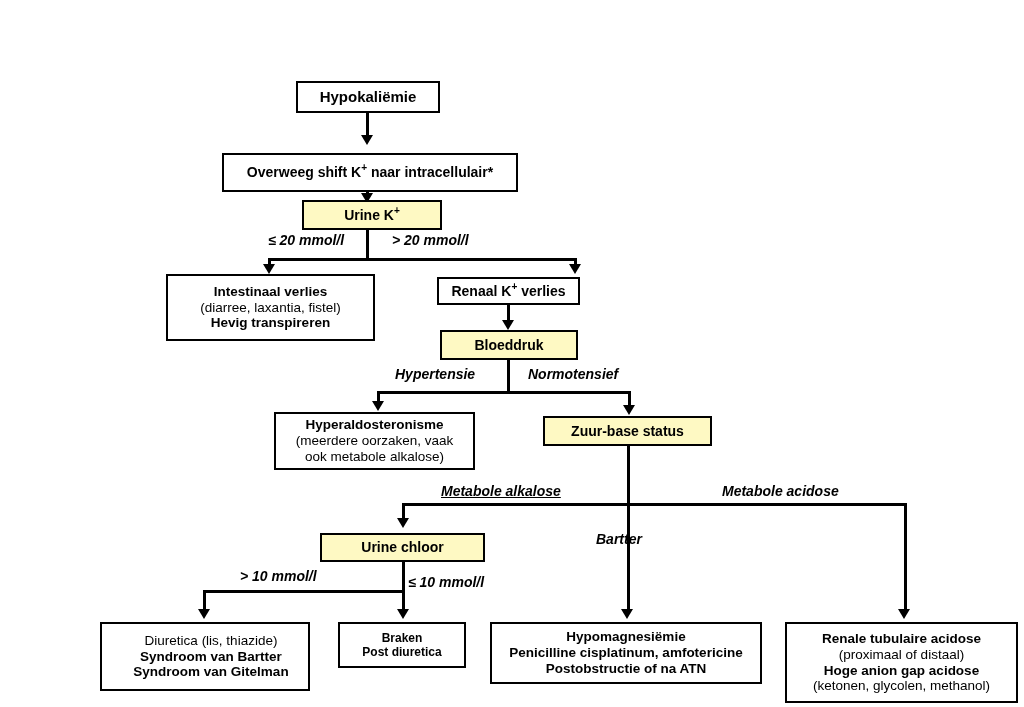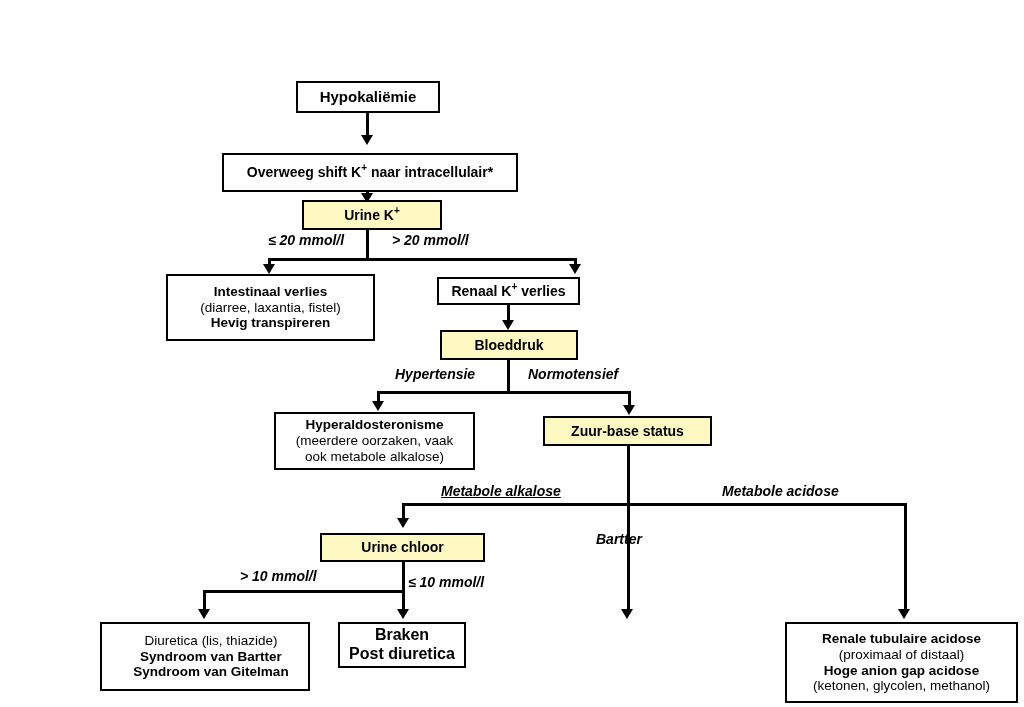--- a/index.html
+++ b/index.html
@@ -167,25 +167,30 @@
   <div class="node gray" style="left:320px; top:533px; width:165px; height:29px; font-size:14px;">
     <span class="ln b">Urine chloor</span>
   </div>
 
   <div class="node" style="left:100px; top:622px; width:210px; height:69px; font-size:13.5px;padding-left:12px;">
     <span class="ln"><span class="b">Diuretica</span><span class="n"> (lis, thiazide)</span></span>
     <span class="ln b">Syndroom van Bartter</span>
     <span class="ln b">Syndroom van Gitelman</span>
   </div>
 
-  <div class="node" style="left:338px; top:622px; width:128px; height:46px; font-size:16px;">
+  <div class="node" style="left:338px; top:622px; width:128px; height:46px; font-size:12px;">
     <span class="ln b">Braken</span>
     <span class="ln b">Post diuretica</span>
   </div>
 
+  <div class="node" style="left:490px; top:622px; width:272px; height:62px; font-size:13.5px;">
+    <span class="ln b">Hypomagnesiëmie</span>
+    <span class="ln b">Penicilline cisplatinum, amfotericine</span>
+    <span class="ln b">Postobstructie of na ATN</span>
+  </div>
 
   <div class="node" style="left:785px; top:622px; width:233px; height:81px; font-size:13.5px;">
     <span class="ln b">Renale tubulaire acidose</span>
     <span class="ln n">(proximaal of distaal)</span>
     <span class="ln b">Hoge anion gap acidose</span>
     <span class="ln n">(ketonen, glycolen, methanol)</span>
   </div>
 
 </div>
 

